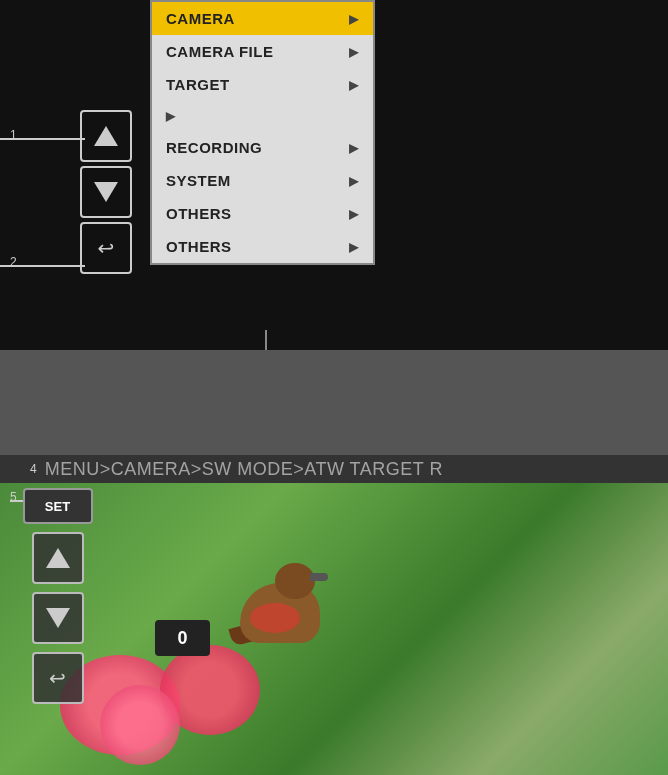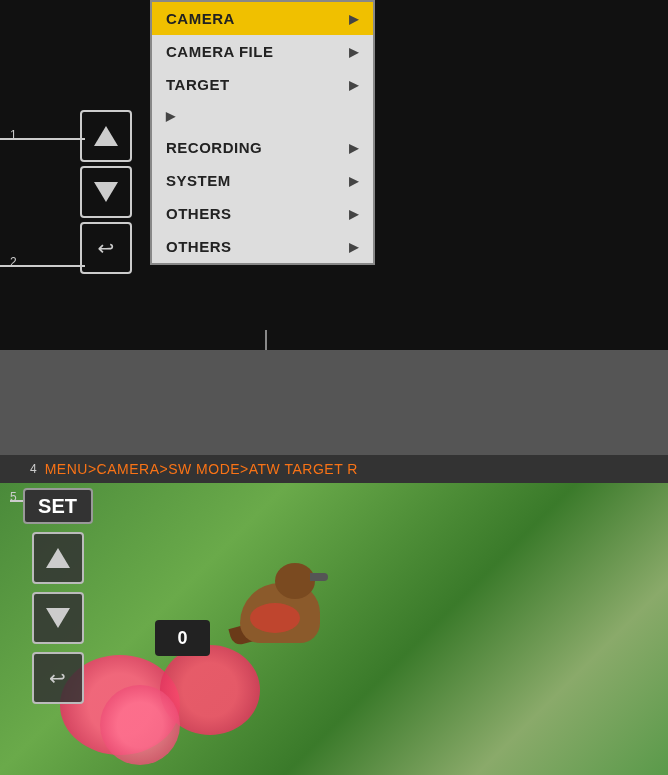--- a/index.html
+++ b/index.html
@@ -167,22 +167,22 @@
       left: 0;
       width: 668px;
       height: 28px;
       background: #333;
       display: flex;
       align-items: center;
       padding-left: 30px;
     }
 
     .breadcrumb-text {
-      color: #f97316;
-      font-size: 14px;
+      color: #a3a3a3;
+      font-size: 18px;
       letter-spacing: 0.5px;
     }
 
     .label-4-num {
       position: absolute;
       top: 457px;
       left: 10px;
       color: #ccc;
       font-size: 12px;
     }
@@ -315,21 +315,21 @@
       gap: 8px;
     }
 
     .set-btn {
       width: 70px;
       height: 36px;
       background: #333;
       border: 2px solid #999;
       border-radius: 4px;
       color: #fff;
-      font-size: 20px;
+      font-size: 13px;
       font-weight: bold;
       display: flex;
       align-items: center;
       justify-content: center;
       cursor: pointer;
       margin-left: -40px;
     }
 
     .set-line {
       position: absolute;

